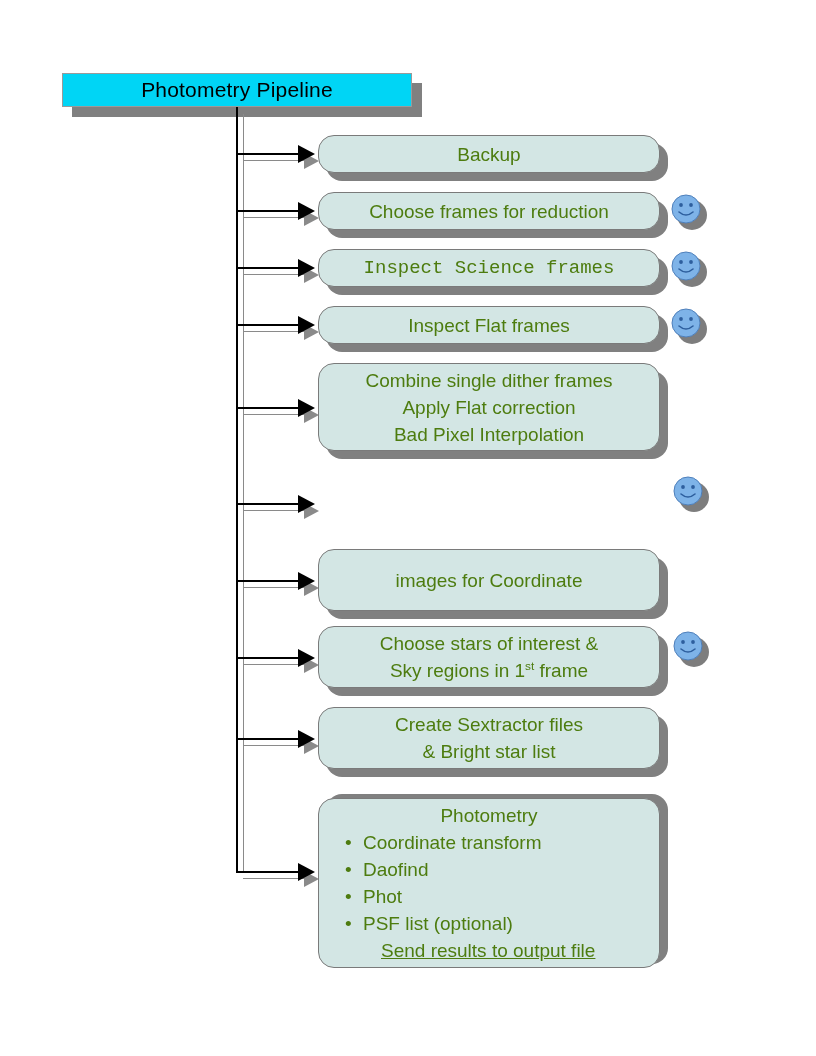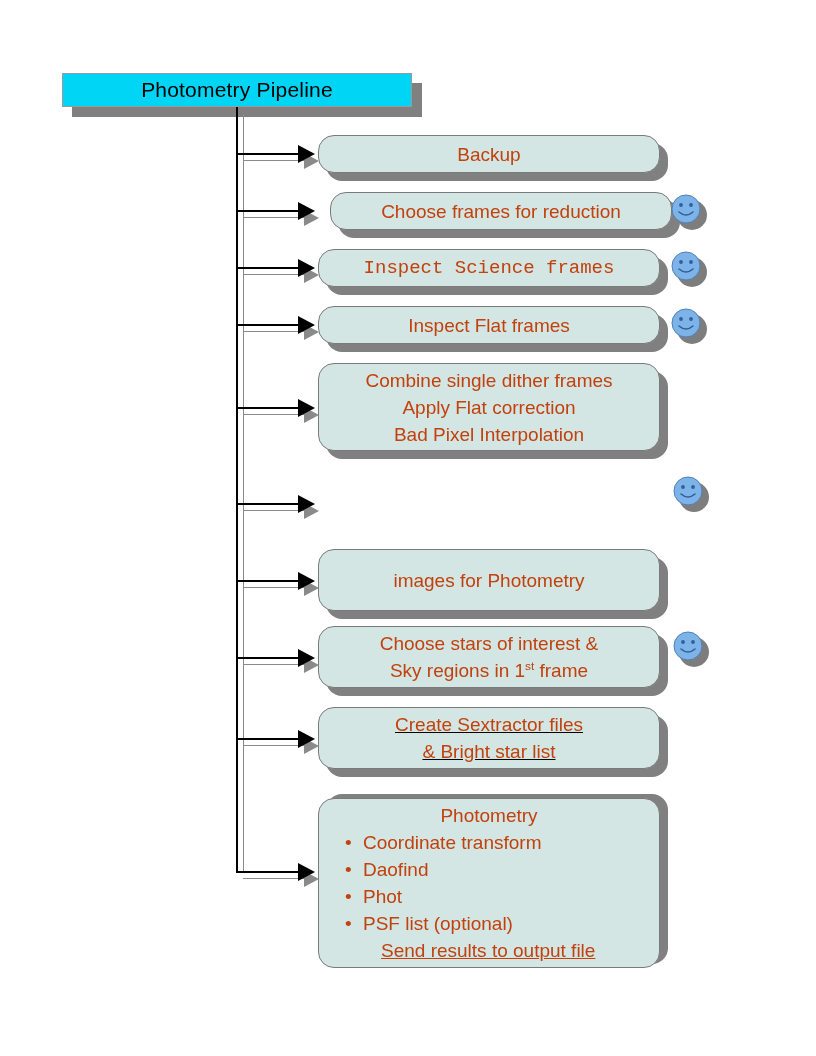--- a/index.html
+++ b/index.html
@@ -122,21 +122,21 @@
     border: 1px solid #7a7a7a;
     box-sizing: border-box;
     display: flex;
     flex-direction: column;
     align-items: center;
     justify-content: center;
   }
   .node-line {
     font-size: 19px;
     line-height: 27px;
-    color: #c2410c;
+    color: #4d7c0f;
     text-align: center;
     white-space: nowrap;
   }
   .node-box.bullets {
     align-items: flex-start;
     padding-left: 26px;
   }
   .node-box.bullets .node-line.center {
     width: 100%;
     text-align: center;
@@ -249,21 +249,21 @@
   <div class="arrow-head-shadow" style="left:304px; top:871px;"></div>
   <div class="arrow-head" style="left:298px; top:863px;"></div>
 
   <div class="node" style="top:135px; height:38px;">
     <div class="node-shadow" style="height:38px;"></div>
     <div class="node-box" style="height:38px;">
       <div class="node-line">Backup</div>
     </div>
   </div>
 
-  <div class="node" style="top:192px; height:38px;margin-left:12px;">
+  <div class="node" style="top:192px; height:38px;">
     <div class="node-shadow" style="height:38px;"></div>
     <div class="node-box" style="height:38px;">
       <div class="node-line">Choose frames for reduction</div>
     </div>
   </div>
   <div class="smiley" style="left:671px; top:194px;">
     <div class="smiley-shadow"></div>
     <svg width="34" height="34" viewBox="0 0 34 34">
       <circle cx="15" cy="15" r="14" fill="#7eb3e8" stroke="#4f80bb" stroke-width="1"></circle>
       <circle cx="10" cy="11" r="1.9" fill="#2e5f9e"></circle>
@@ -319,21 +319,21 @@
       <circle cx="15" cy="15" r="14" fill="#7eb3e8" stroke="#4f80bb" stroke-width="1"></circle>
       <circle cx="10" cy="11" r="1.9" fill="#2e5f9e"></circle>
       <circle cx="20" cy="11" r="1.9" fill="#2e5f9e"></circle>
       <path d="M8 18 Q15 24 22 18" fill="none" stroke="#2e5f9e" stroke-width="1.6" stroke-linecap="round"></path>
     </svg>
   </div>
 
   <div class="node" style="top:549px; height:62px;">
     <div class="node-shadow" style="height:62px;"></div>
     <div class="node-box" style="height:62px;">
-      <div class="node-line">images for Photometry</div>
+      <div class="node-line">images for Coordinate</div>
     </div>
   </div>
 
   <div class="node" style="top:626px; height:62px;">
     <div class="node-shadow" style="height:62px;"></div>
     <div class="node-box" style="height:62px;">
       <div class="node-line">Choose stars of interest &amp;</div>
       <div class="node-line"><span>Sky regions in 1</span><sup>st</sup><span> frame</span></div>
     </div>
   </div>
@@ -342,21 +342,21 @@
     <svg width="34" height="34" viewBox="0 0 34 34">
       <circle cx="15" cy="15" r="14" fill="#7eb3e8" stroke="#4f80bb" stroke-width="1"></circle>
       <circle cx="10" cy="11" r="1.9" fill="#2e5f9e"></circle>
       <circle cx="20" cy="11" r="1.9" fill="#2e5f9e"></circle>
       <path d="M8 18 Q15 24 22 18" fill="none" stroke="#2e5f9e" stroke-width="1.6" stroke-linecap="round"></path>
     </svg>
   </div>
 
   <div class="node" style="top:707px; height:62px;">
     <div class="node-shadow" style="height:62px;"></div>
-    <div class="node-box" style="height:62px;text-decoration:underline;">
+    <div class="node-box" style="height:62px;">
       <div class="node-line">Create Sextractor files</div>
       <div class="node-line">&amp; Bright star list</div>
     </div>
   </div>
 
   <div class="node" style="top:786px; height:170px;">
     <div class="node-shadow" style="height:170px;"></div>
     <div class="node-box bullets" style="height:170px;margin-top:12px;">
       <div class="node-line center">Photometry</div>
       <div class="node-line bullet">Coordinate transform</div>

